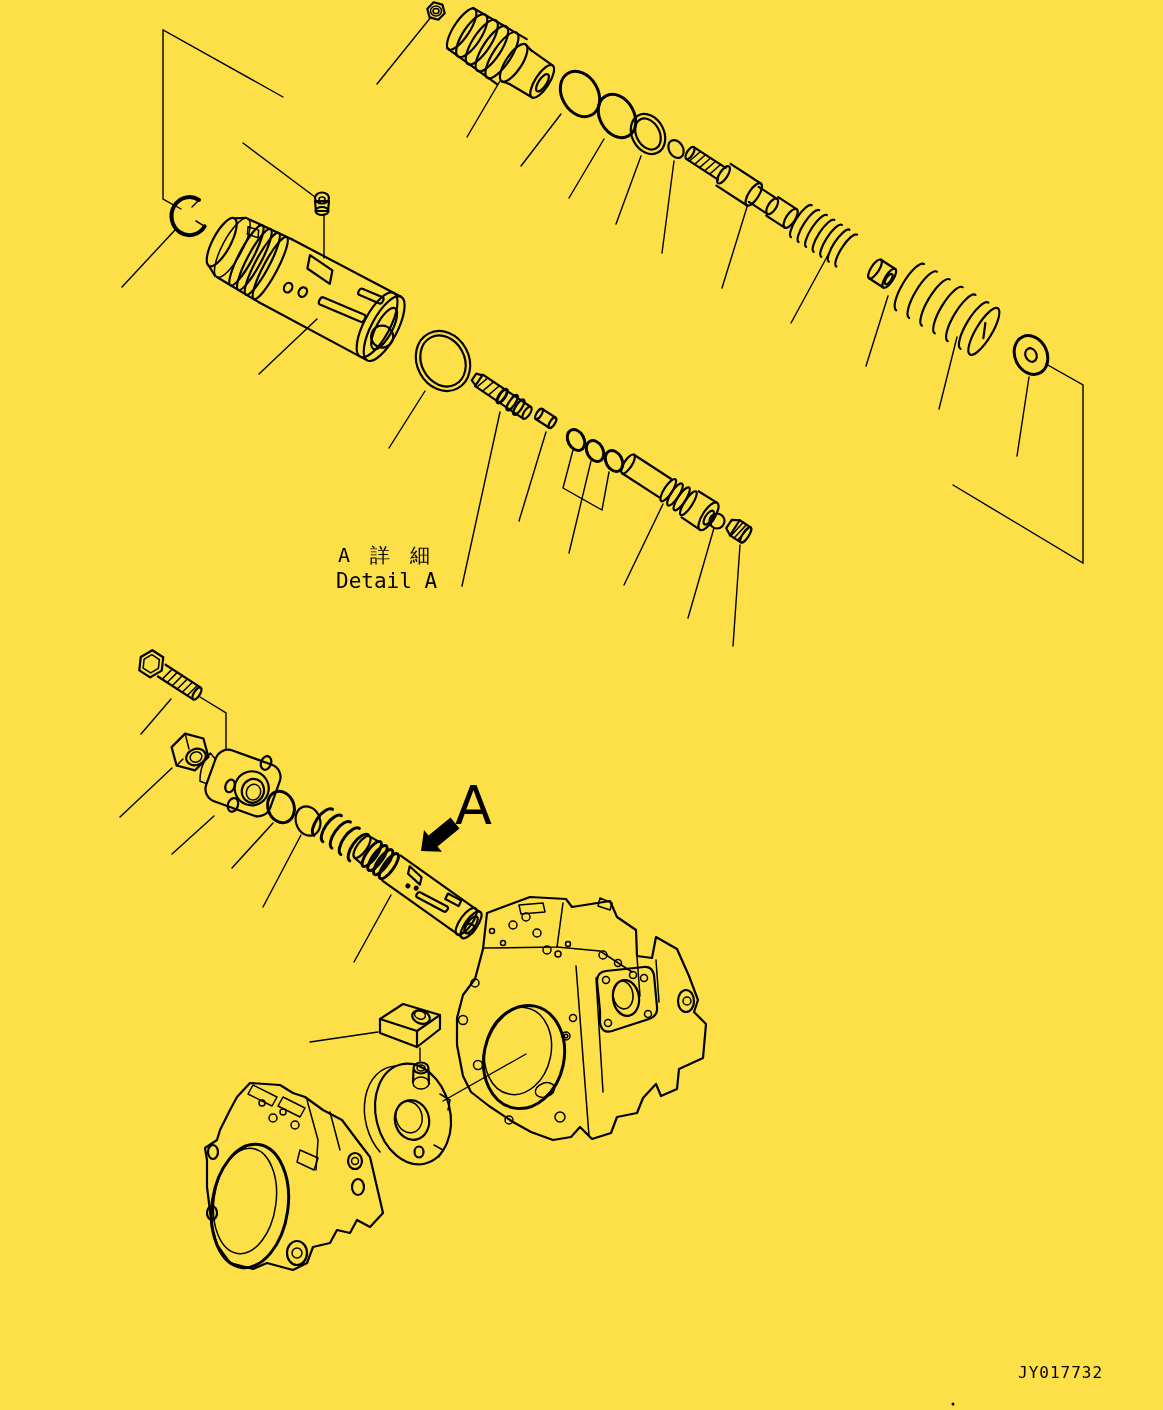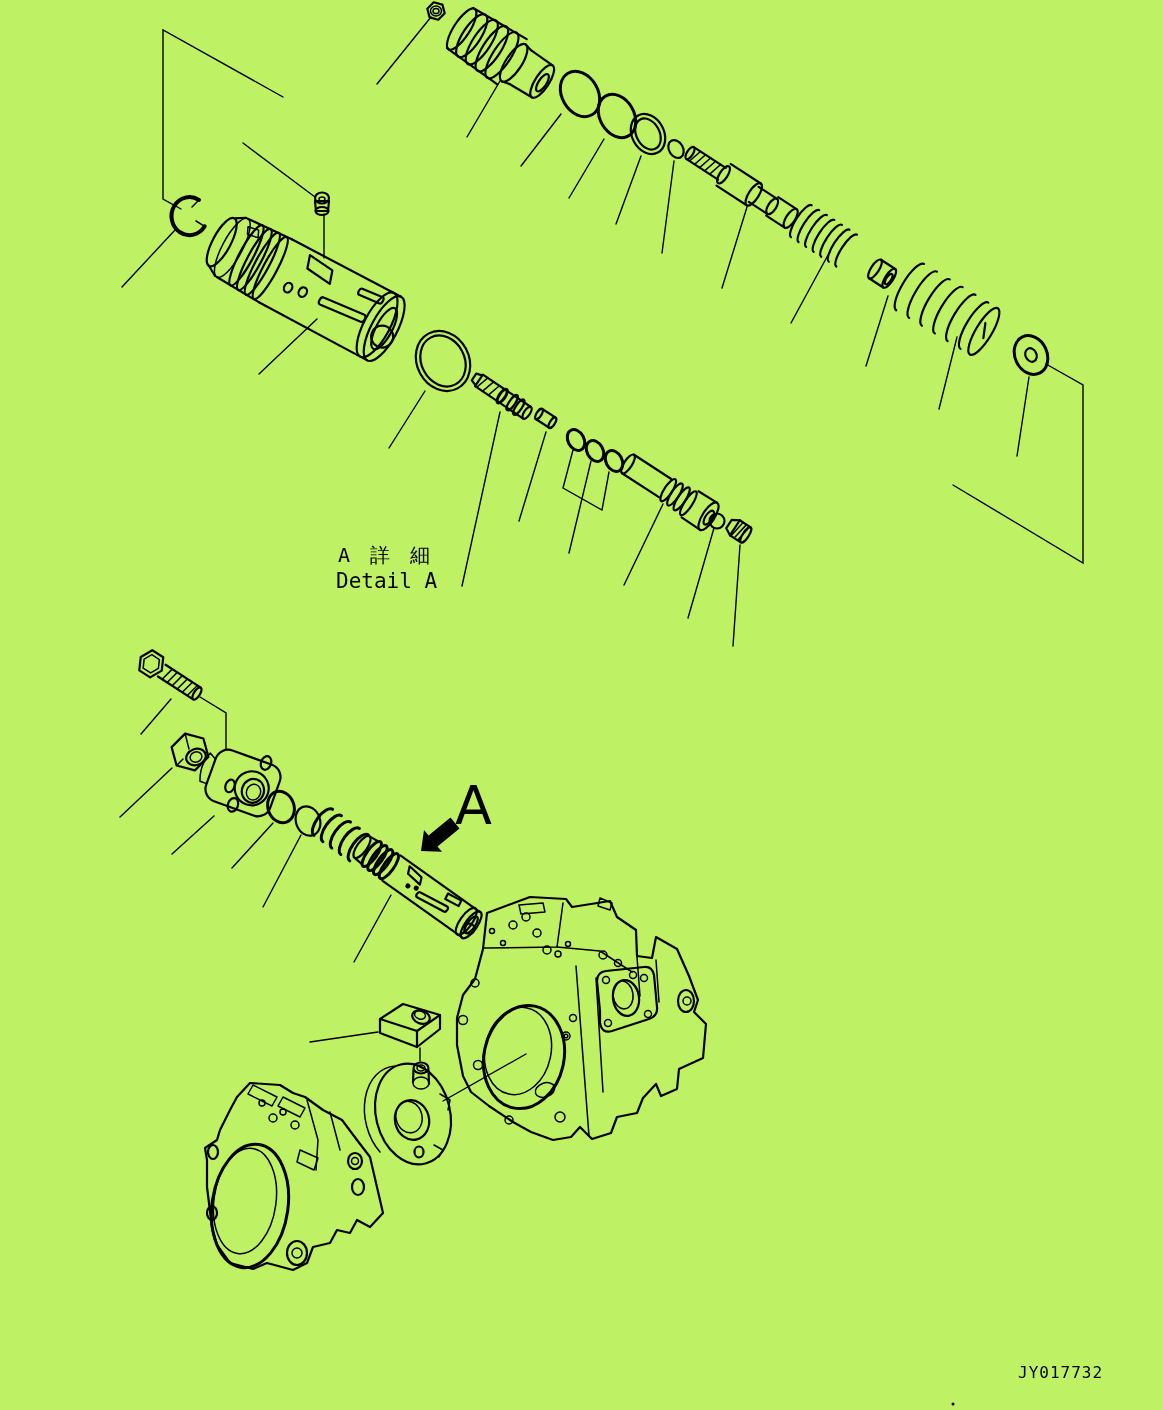--- a/index.html
+++ b/index.html
@@ -1,16 +1,16 @@
 <!DOCTYPE html>
 <html><head>
 <meta charset="utf-8">
 <style>
   html,body{margin:0;padding:0;background:#fff;}
-  .stage{position:relative;width:1163px;height:1410px;background:#bef264;overflow:hidden;
+  .stage{position:relative;width:1163px;height:1410px;background:#fde047;overflow:hidden;
          font-family:"DejaVu Sans Mono","Liberation Mono",monospace;}
   svg{position:absolute;left:0;top:0;}
   svg *{vector-effect:none;}
   .ln{fill:none;stroke:#000;stroke-width:2.2;stroke-linecap:round;stroke-linejoin:round;}
   .lt{fill:none;stroke:#000;stroke-width:1.5;stroke-linecap:round;stroke-linejoin:round;}
   .hv{fill:none;stroke:#000;stroke-width:3;stroke-linecap:round;stroke-linejoin:round;}
   .ldr{fill:none;stroke:#000;stroke-width:1.4;stroke-linecap:round;}
   .cap-jp{font-size:20px;letter-spacing:4px;fill:#000;}
   .cap-en{font-size:21px;fill:#000;}
   .code{font-size:16px;letter-spacing:1px;fill:#000;}

